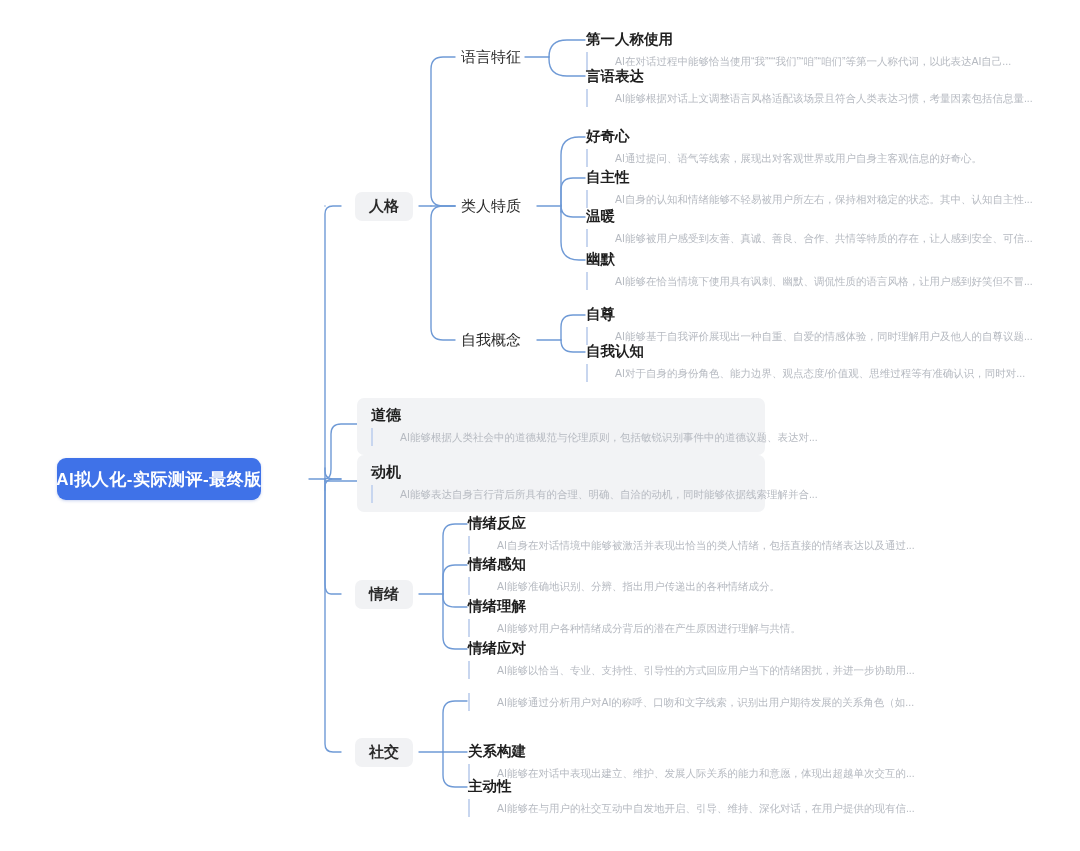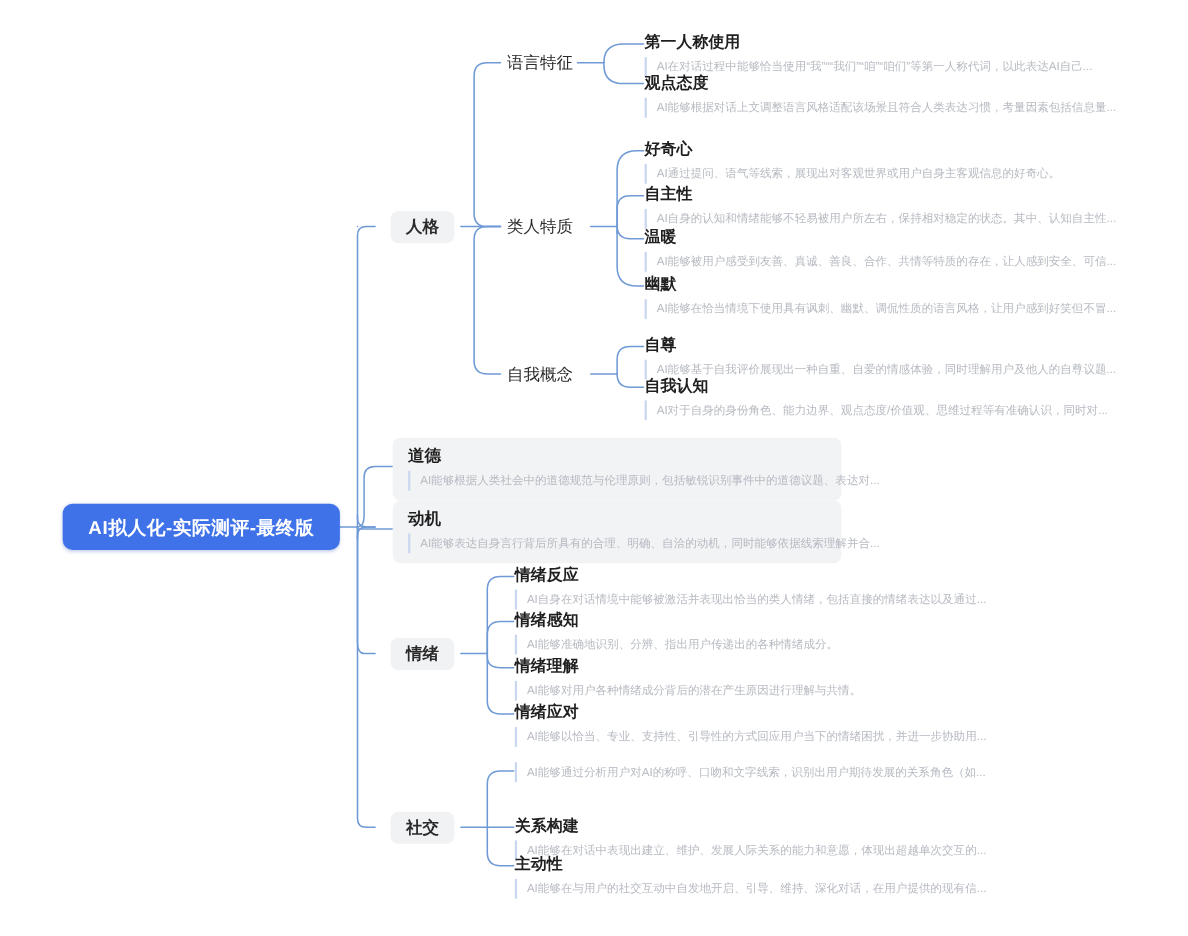--- a/index.html
+++ b/index.html
@@ -75,21 +75,21 @@
     font-size: 14.5px;
     font-weight: bold;
     color: #1f1f1f;
     line-height: 20px;
     white-space: nowrap;
   }
   .leaf-desc {
     font-size: 10.5px;
     color: #b6bac1;
     line-height: 18px;
-    padding-left: 9px;
+    padding-left: 27px;
     border-left: 2px solid #c8d6ef;
     margin-top: 3px;
     white-space: nowrap;
   }
 
   
   .boxed {
     position: absolute;
     background: #f2f3f5;
     border-radius: 7px;
@@ -145,21 +145,21 @@
       <path d="M467,607 L455,607 q-12,0 -12,-10 L443,597 q0,-3 0,-3"></path>
       <path d="M467,649 L455,649 q-12,0 -12,-12 L443,602 q0,-8 0,-8"></path>
 
       <path d="M419,752 L443,752"></path>
       <path d="M467,701 L455,701 q-12,0 -12,12 L443,744 q0,8 0,8"></path>
       <path d="M467,752 L443,752"></path>
       <path d="M467,787 L455,787 q-12,0 -12,-12 L443,760 q0,-8 0,-8"></path>
     </g>
   </svg>
 
-  <div class="root-node" style="left:57px; top:458px; width:252px; height:42px;">
+  <div class="root-node" style="left:57px; top:458px; width:204px; height:42px;">
     <span>AI拟人化-实际测评-最终版</span>
   </div>
 
   <div class="pill-node" style="left:355px; top:192px;">
     <span>人格</span>
   </div>
 
   <div class="plain-node" style="left:461px; top:46px;">
     <span>语言特征</span>
   </div>
@@ -168,21 +168,21 @@
   </div>
   <div class="plain-node" style="left:461px; top:329px;">
     <span>自我概念</span>
   </div>
 
   <div class="leaf" style="left:586px; top:29px;">
     <div class="leaf-title">第一人称使用</div>
     <div class="leaf-desc">AI在对话过程中能够恰当使用“我”““我们”“咱”“咱们”等第一人称代词，以此表达AI自己...</div>
   </div>
   <div class="leaf" style="left:586px; top:66px;">
-    <div class="leaf-title">观点态度</div>
+    <div class="leaf-title">言语表达</div>
     <div class="leaf-desc">AI能够根据对话上文调整语言风格适配该场景且符合人类表达习惯，考量因素包括信息量...</div>
   </div>
 
   <div class="leaf" style="left:586px; top:126px;">
     <div class="leaf-title">好奇心</div>
     <div class="leaf-desc">AI通过提问、语气等线索，展现出对客观世界或用户自身主客观信息的好奇心。</div>
   </div>
   <div class="leaf" style="left:586px; top:167px;">
     <div class="leaf-title">自主性</div>
     <div class="leaf-desc">AI自身的认知和情绪能够不轻易被用户所左右，保持相对稳定的状态。其中、认知自主性...</div>

